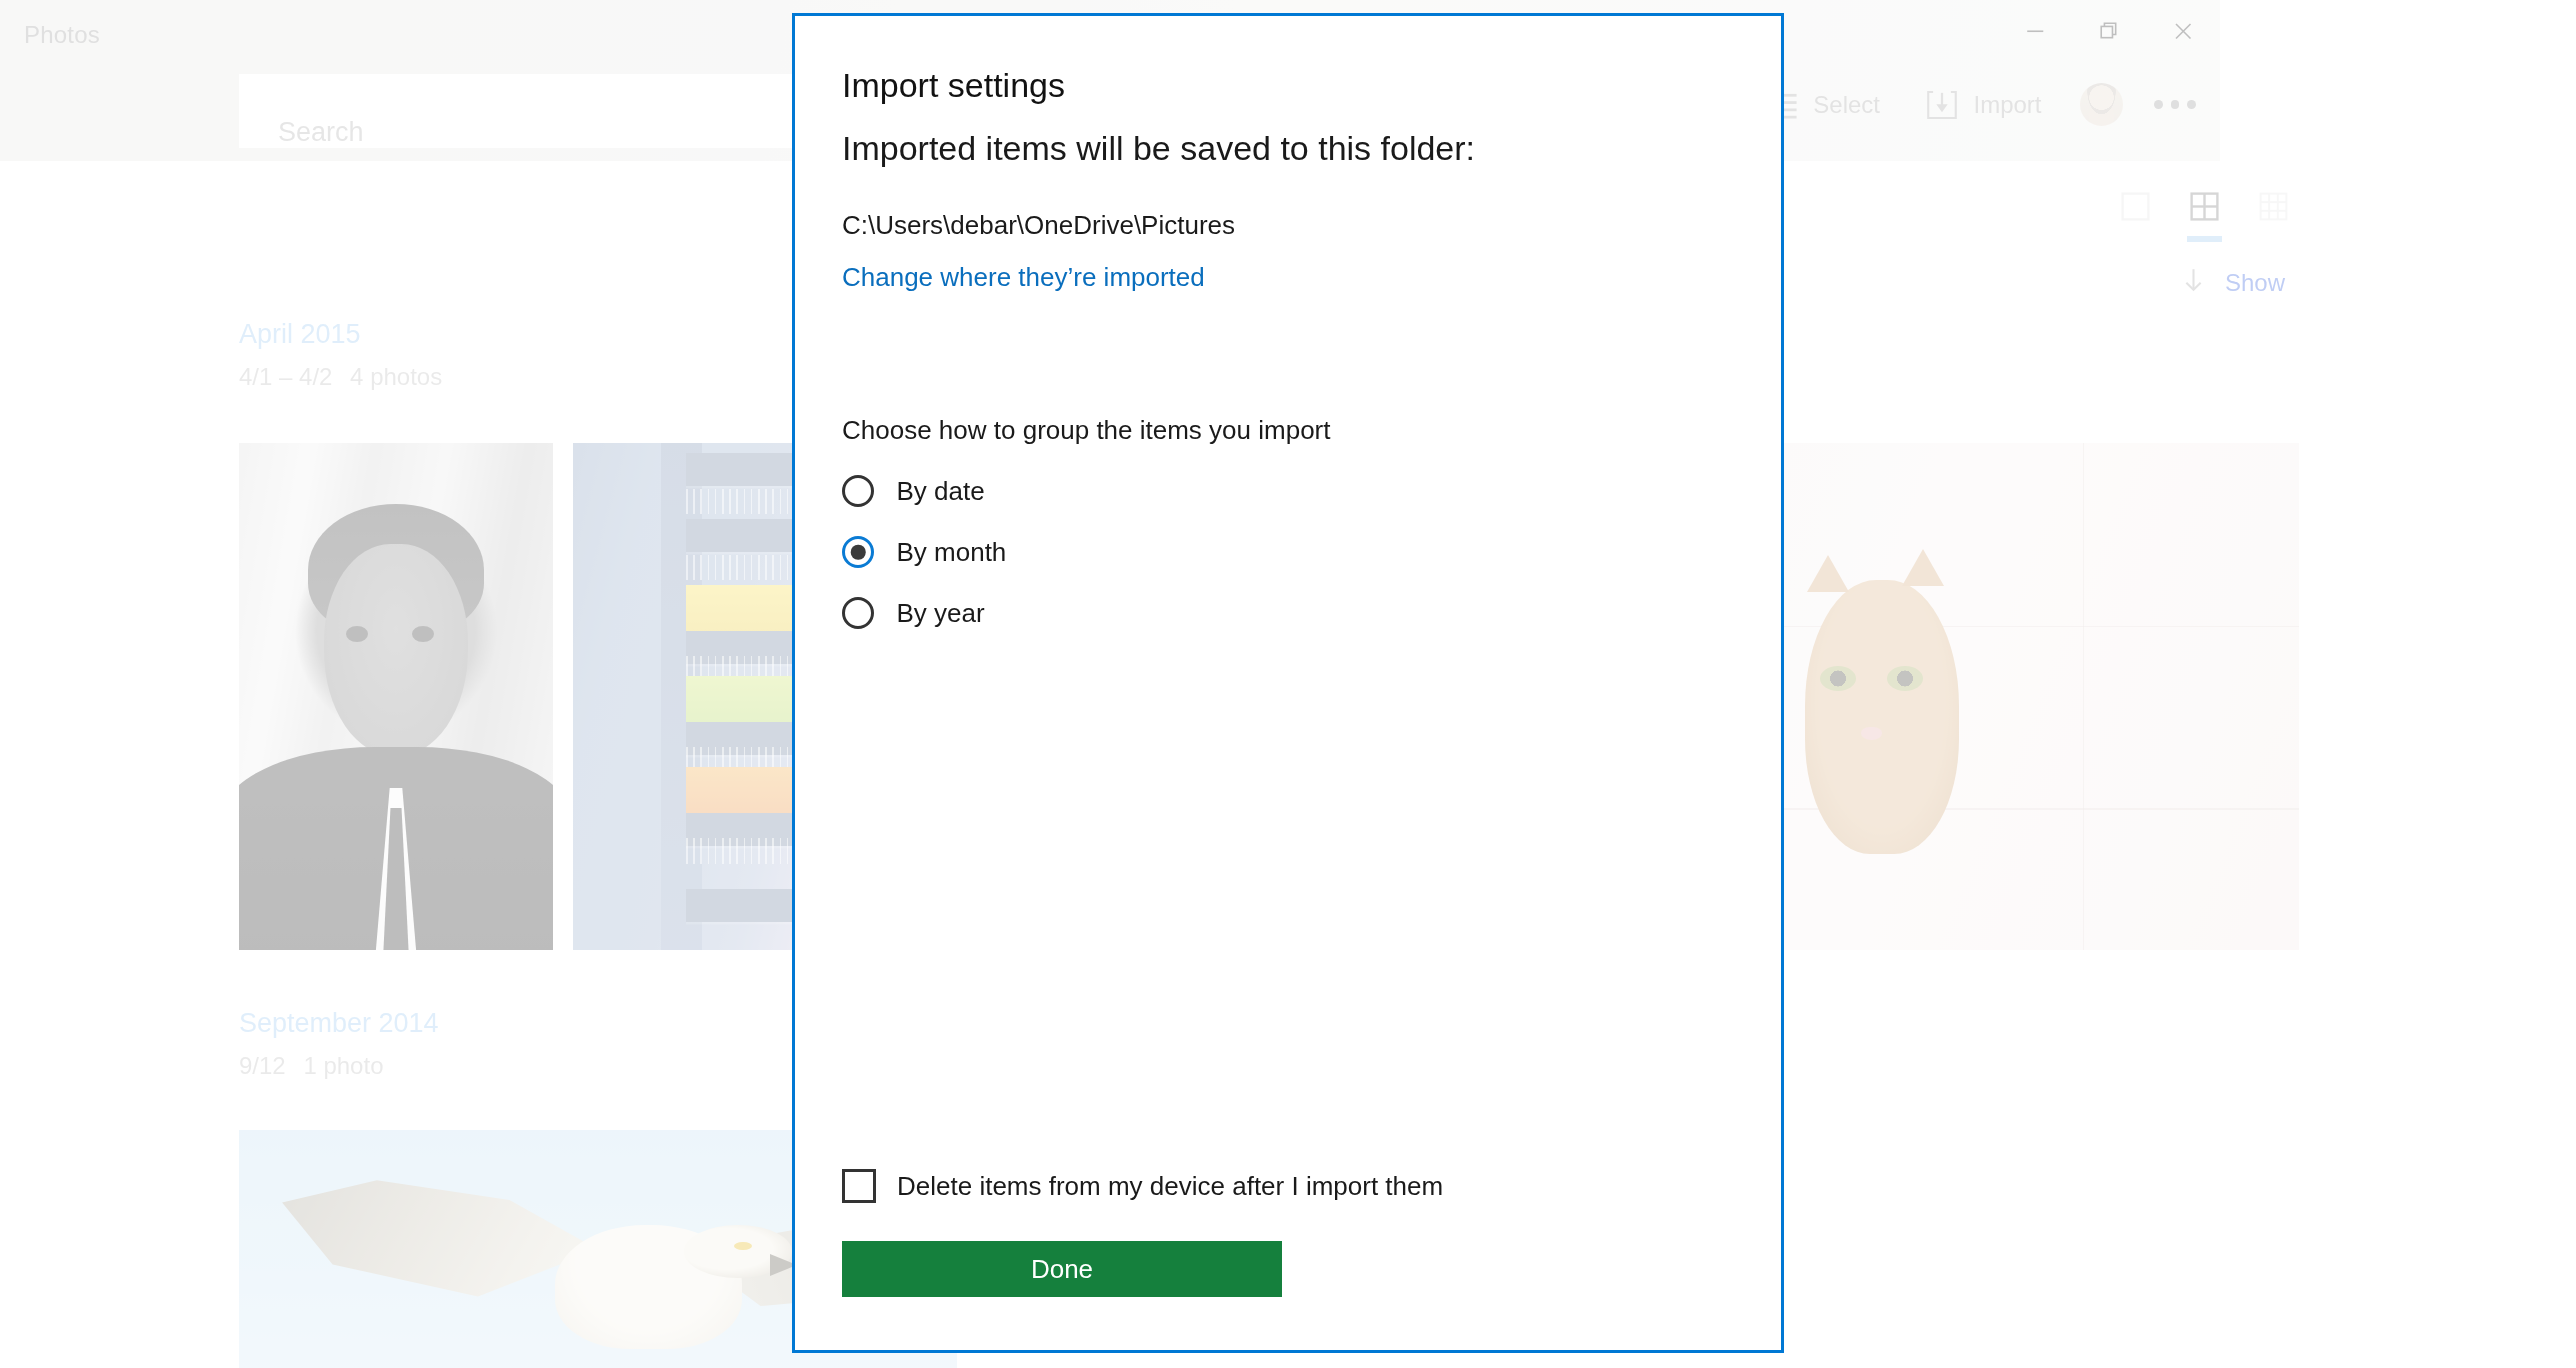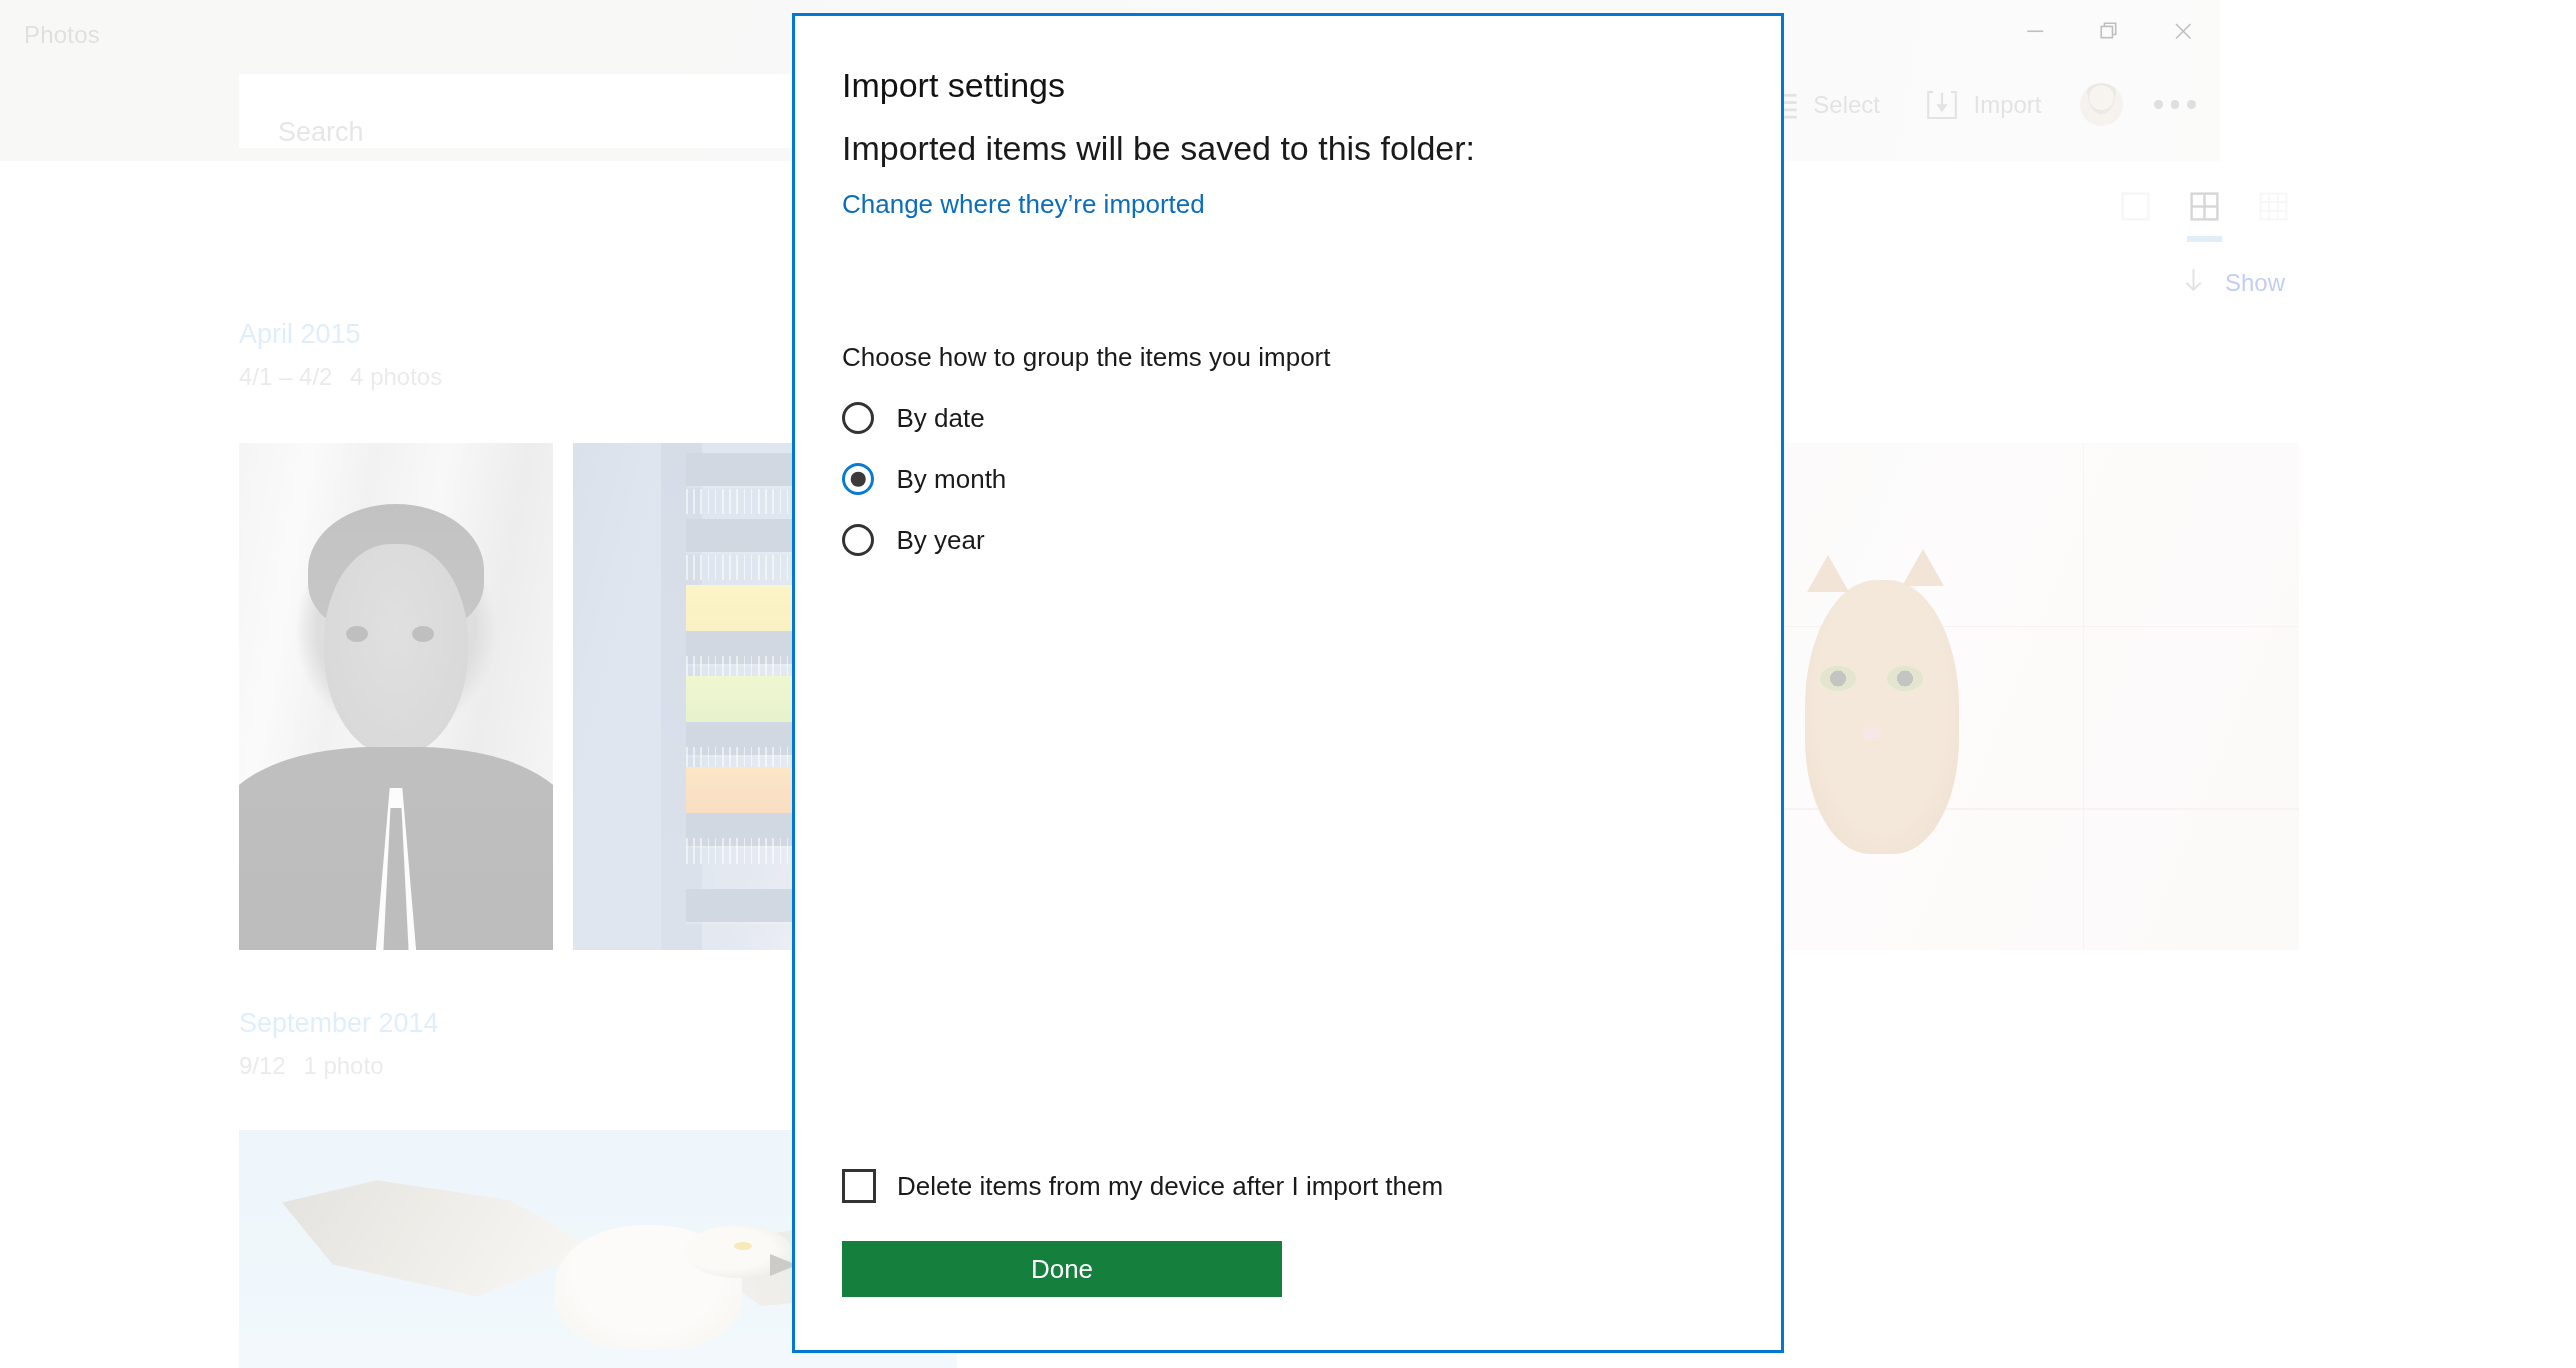--- a/index.html
+++ b/index.html
@@ -546,20 +546,21 @@
       <div class="beye"></div>
       <div class="beak"></div>
     </div>
 
     <div class="veil"></div>
   </div>
 
   <div class="dialog">
     <div class="dlg-title">Import settings</div>
     <div class="dlg-sub">Imported items will be saved to this folder:</div>
+    <div class="dlg-path">C:\Users\debar\OneDrive\Pictures</div>
     <div class="dlg-link">Change where they’re imported</div>
 
     <div class="dlg-group-label">Choose how to group the items you import</div>
 
     <div class="radio-row">
       <span class="radio"></span>
       <span class="radio-lbl">By date</span>
     </div>
     <div class="radio-row">
       <span class="radio checked"></span>

